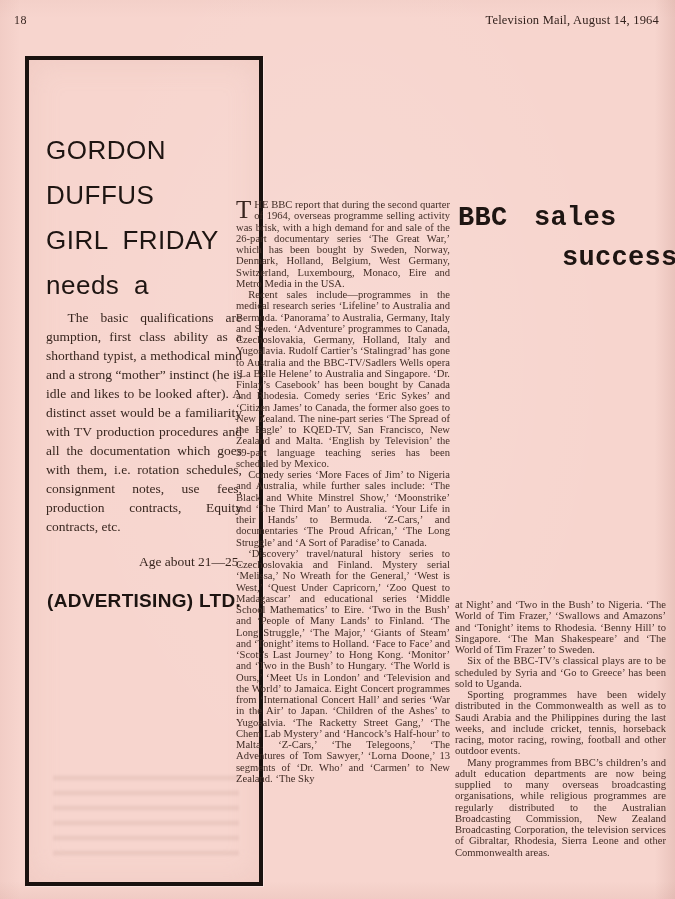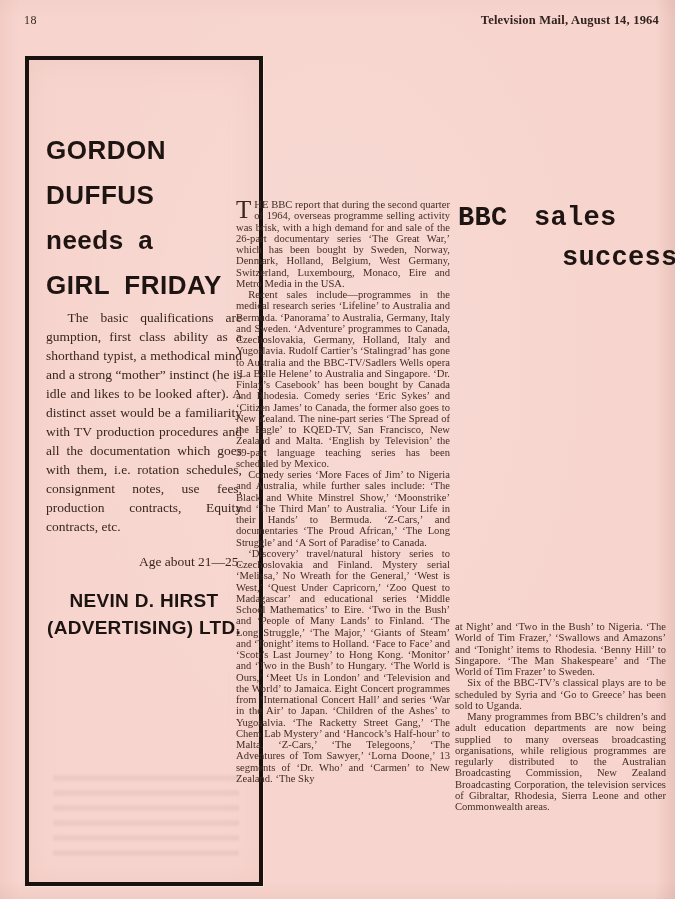--- a/index.html
+++ b/index.html
@@ -11,38 +11,38 @@
   .page{
     position:absolute;inset:0;
     background:
       radial-gradient(ellipse at 50% 40%, rgba(255,255,255,0.10), rgba(0,0,0,0) 60%),
       linear-gradient(90deg, rgba(190,130,120,0.10), rgba(0,0,0,0) 3%, rgba(0,0,0,0) 97%, rgba(160,100,90,0.16)),
       linear-gradient(0deg, rgba(180,120,110,0.10), rgba(0,0,0,0) 2%, rgba(0,0,0,0) 98%, rgba(200,150,140,0.08)),
       #f7d5ce;
   }
   
   .page-number{
-    position:absolute;left:24px;top:13px;
+    position:absolute;left:14px;top:13px;
     font-size:12px;color:#3a2823;letter-spacing:0.5px;
   }
   .masthead{
     position:absolute;right:16px;top:13px;
-    font-size:12.5px;color:#33221d;letter-spacing:0.2px;font-weight:bold;
+    font-size:12.5px;color:#33221d;letter-spacing:0.2px;
   }
   
   .ad-box{
     position:absolute;left:25px;top:56px;width:196px;height:822px;
     border:4px solid #1a120f;
     padding:0 17px;
     box-shadow:1px 1px 0 rgba(255,255,255,0.35), inset 0 0 30px rgba(220,170,160,0.25);
   }
   .ad-headline{
     margin-top:68px;
     font-family:"Liberation Sans", sans-serif;
-    font-weight:700;font-size:26px;line-height:45px;
+    font-weight:400;font-size:26px;line-height:45px;
     letter-spacing:0.5px;word-spacing:7px;color:#1e1512;
   }
   .ad-body p{
     margin:0;padding:0;
     font-size:13.5px;line-height:19px;color:#38261f;
     text-align:justify;text-indent:1.6em;
   }
   .ad-body .p1{margin-top:24px;}
   .ad-body .p2{margin-top:0;}
   .ad-body .p3{margin-top:16px;text-align:right;}
@@ -74,48 +74,47 @@
   }
   .article-headline .line2{margin-left:104px;}
   .col{
     position:absolute;
     font-size:10.6px;line-height:11.25px;color:#412d26;
     text-align:justify;
   }
   .col p{margin:0;padding:0;}
   .col p.ind{text-indent:1.15em;}
   .col-1{left:236px;top:199px;width:214px;}
-  .col-2{left:455px;top:599px;width:211px;margin-top:22px;}
+  .col-2{left:455px;top:599px;width:211px;}
   .dropcap{
     float:left;
     font-size:25px;line-height:20px;
     padding:1px 3px 0 0;color:#38251f;
   }
 </style>
 </head>
 <body>
 
 <div class="page">
 
   <div class="page-number">18</div>
   <div class="masthead">Television Mail, August 14, 1964</div>
 
   <div class="ad-box">
     <div class="ad-headline">
       <div>GORDON</div>
       <div>DUFFUS</div>
+      <div>GIRL FRIDAY</div>
       <div>needs a</div>
-      <div>GIRL FRIDAY</div>
     </div>
     <div class="ad-body">
       <p class="p2">The basic qualifications are gumption, first class ability as a shorthand typist, a methodical mind and a strong “mother” instinct (he is idle and likes to be looked after).  A distinct asset would be a familiarity with TV production procedures and all the documentation which goes with them, i.e. rotation schedules, consignment notes, use fees, production contracts, Equity contracts, etc.</p>
       <p class="p3">Age about 21—25.</p>
     </div>
     <div class="ad-company">
-      <div>NEVIN D. HIRST</div>
       <div>(ADVERTISING) LTD.</div>
     </div>
 
     <div class="ghost-lines"></div>
   </div>
 
   <div class="article-headline">
     <div class="line1">BBC sales</div>
     <div class="line2">success</div>
   </div>
@@ -123,16 +122,17 @@
   <div class="col col-1">
     <p><span class="dropcap">T</span><span>HE BBC report that during the second quarter of 1964, overseas programme selling activity was brisk, with a high demand for and sale of the 26-part documentary series ‘The Great War,’ which has been bought by Sweden, Norway, Denmark, Holland, Belgium, West Germany, Switzerland, Luxembourg, Monaco, Eire and Metro Media in the USA.</span></p>
     <p class="ind">Recent sales include—programmes in the medical research series ‘Lifeline’ to Australia and Bermuda. ‘Panorama’ to Australia, Germany, Italy and Sweden. ‘Adventure’ programmes to Canada, Czechoslovakia, Germany, Holland, Italy and Yugoslavia. Rudolf Cartier’s ‘Stalingrad’ has gone to Australia and the BBC-TV/Sadlers Wells opera ‘La Belle Helene’ to Australia and Singapore. ‘Dr. Finlay’s Casebook’ has been bought by Canada and Rhodesia. Comedy series ‘Eric Sykes’ and ‘Citizen James’ to Canada, the former also goes to New Zealand. The nine-part series ‘The Spread of the Eagle’ to KQED-TV, San Francisco, New Zealand and Malta. ‘English by Television’ the 39-part language teaching series has been scheduled by Mexico.</p>
     <p class="ind">Comedy series ‘More Faces of Jim’ to Nigeria and Australia, while further sales include: ‘The Black and White Minstrel Show,’ ‘Moonstrike’ and ‘The Third Man’ to Australia. ‘Your Life in their Hands’ to Bermuda. ‘Z-Cars,’ and documentaries ‘The Proud African,’ ‘The Long Struggle’ and ‘A Sort of Paradise’ to Canada.</p>
     <p class="ind">‘Discovery’ travel/natural history series to Czechoslovakia and Finland. Mystery serial ‘Melissa,’ No Wreath for the General,’ ‘West is West,’ ‘Quest Under Capricorn,’ ‘Zoo Quest to Madagascar’ and educational series ‘Middle School Mathematics’ to Eire. ‘Two in the Bush’ and ‘People of Many Lands’ to Finland. ‘The Long Struggle,’ ‘The Major,’ ‘Giants of Steam’ and ‘Tonight’ items to Holland. ‘Face to Face’ and ‘Scott’s Last Journey’ to Hong Kong. ‘Monitor’ and ‘Two in the Bush’ to Hungary. ‘The World is Ours,’ ‘Meet Us in London’ and ‘Television and the World’ to Jamaica. Eight Concert programmes from ‘International Concert Hall’ and series ‘War in the Air’ to Japan. ‘Children of the Ashes’ to Yugosalvia. ‘The Racketty Street Gang,’ ‘The Chem Lab Mystery’ and ‘Hancock’s Half-hour’ to Malta. ‘Z-Cars,’ ‘The Telegoons,’ ‘The Adventures of Tom Sawyer,’ ‘Lorna Doone,’ 13 segments of ‘Dr. Who’ and ‘Carmen’ to New Zealand. ‘The Sky</p>
   </div>
 
   <div class="col col-2">
     <p>at Night’ and ‘Two in the Bush’ to Nigeria. ‘The World of Tim Frazer,’ ‘Swallows and Amazons’ and ‘Tonight’ items to Rhodesia. ‘Benny Hill’ to Singapore. ‘The Man Shakespeare’ and ‘The World of Tim Frazer’ to Sweden.</p>
     <p class="ind">Six of the BBC-TV’s classical plays are to be scheduled by Syria and ‘Go to Greece’ has been sold to Uganda.</p>
+    <p class="ind">Sporting programmes have been widely distributed in the Commonwealth as well as to Saudi Arabia and the Philippines during the last weeks, and include cricket, tennis, horseback racing, motor racing, rowing, football and other outdoor events.</p>
     <p class="ind">Many programmes from BBC’s children’s and adult education departments are now being supplied to many overseas broadcasting organisations, while religious programmes are regularly distributed to the Australian Broadcasting Commission, New Zealand Broadcasting Corporation, the television services of Gibraltar, Rhodesia, Sierra Leone and other Commonwealth areas.</p>
   </div>
 
 </div>
 
 </body></html>

